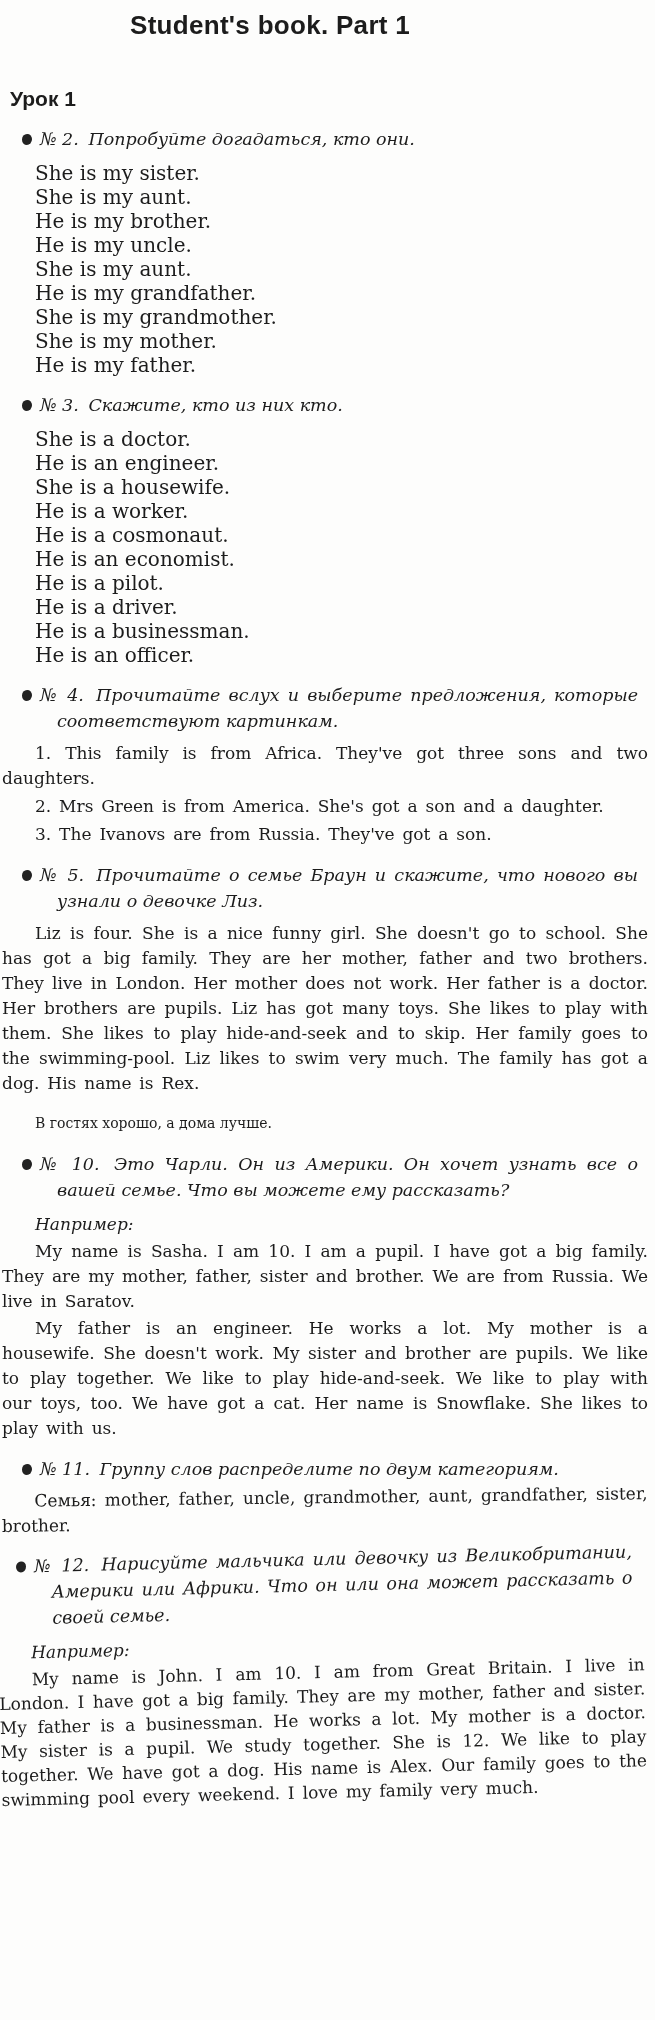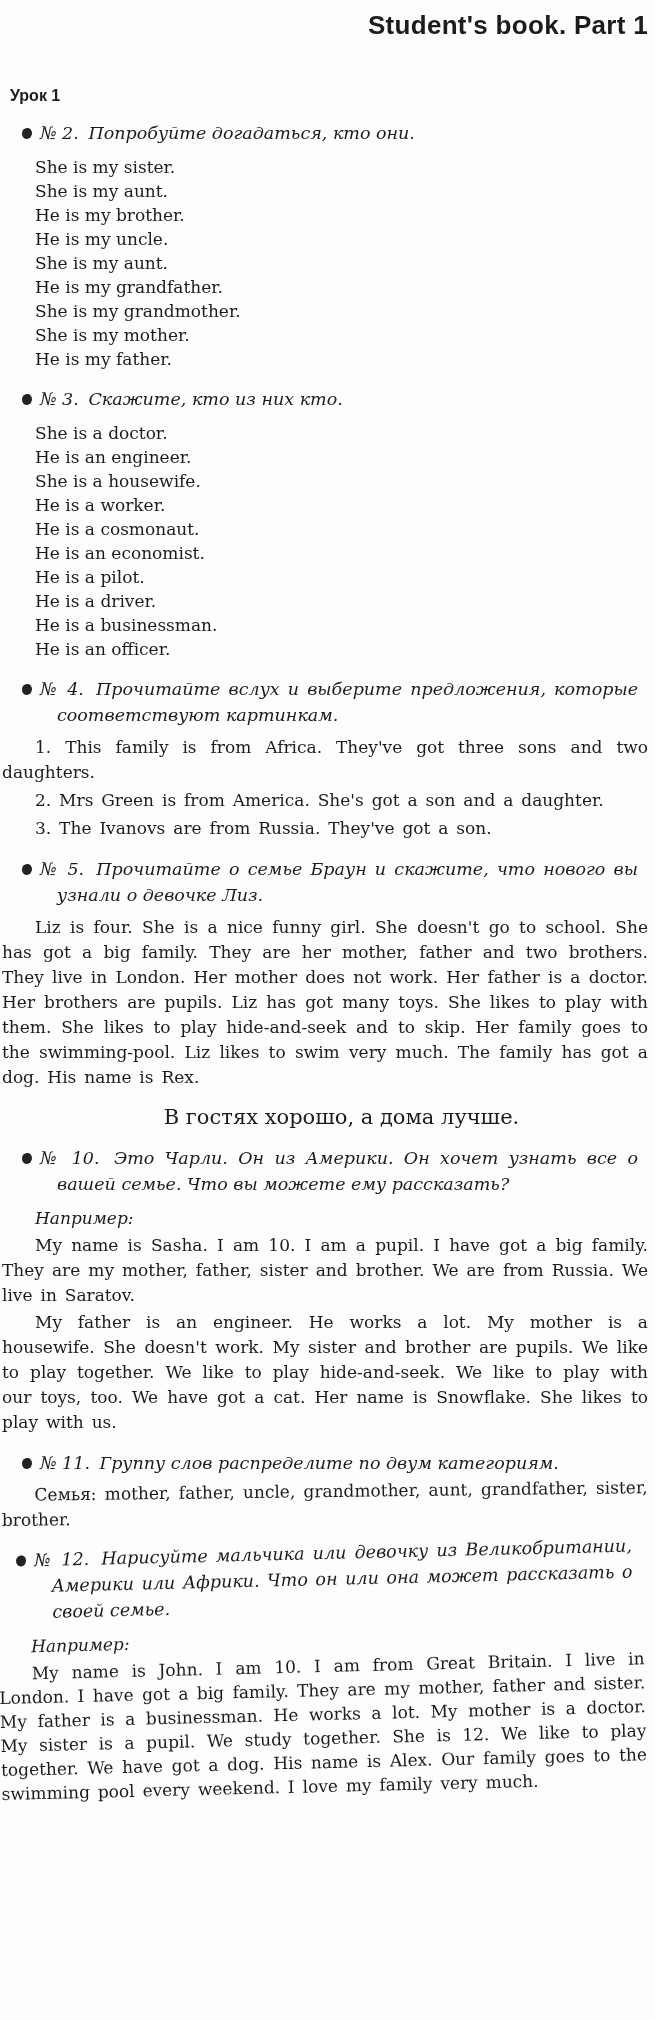--- a/index.html
+++ b/index.html
@@ -21,26 +21,25 @@
     padding: 4px 7px 0 2px;
     overflow: hidden;
     background: #fdfdfc;
   }
   .title {
     font-family: "Liberation Sans", sans-serif;
     font-weight: 700;
     font-size: 26px;
     letter-spacing: 0.3px;
     margin: 6px 0 0 128px;
-    text-align: right;
   }
   .lesson {
     font-family: "Liberation Sans", sans-serif;
     font-weight: 700;
-    font-size: 16px;
+    font-size: 21px;
     margin: 46px 0 0 8px;
   }
   .exercise { margin-top: 15px; }
   .ex-header {
     position: relative;
     margin: 0;
     padding-left: 55px;
     text-indent: -17px;
     font-style: italic;
     font-size: 17.5px;
@@ -58,21 +57,21 @@
     border-radius: 50% 46% 52% 48%;
     text-indent: 0;
   }
   .ex-label { padding-right: 4px; }
   .word-list {
     margin: 9px 0 0 0;
     padding: 0 0 0 33px;
     list-style: none;
   }
   .word-list li {
-    font-size: 17px;
+    font-size: 20px;
     line-height: 24px;
   }
   .para {
     margin: 7px 0 0 0;
     font-size: 17px;
     line-height: 25px;
     text-indent: 33px;
     text-align: justify;
     word-spacing: 2.5px;
   }
@@ -81,24 +80,23 @@
   .example-label {
     margin: 9px 0 0 0;
     font-style: italic;
     font-size: 17px;
     line-height: 25px;
     padding-left: 33px;
   }
   .para.tight { margin-top: 2px; }
   .proverb {
     margin: 9px 0 0 0;
-    font-size: 21px;
+    font-size: 14px;
     line-height: 25px;
     padding-left: 33px;
-    text-align: center;
   }
   .tilt-sm {
     transform: rotate(-0.7deg);
     transform-origin: left bottom;
   }
   .tilt {
     transform: rotate(-1.4deg);
     transform-origin: left bottom;
   }
   .tilt .para { line-height: 24px; }

